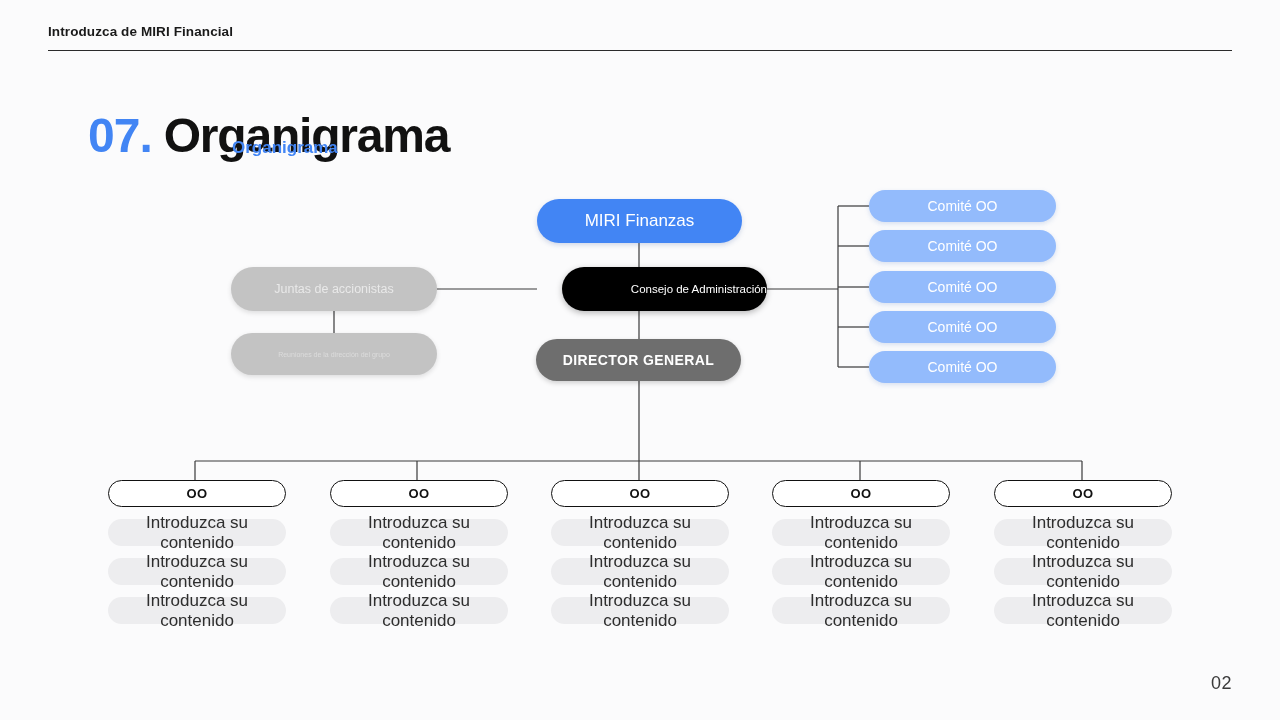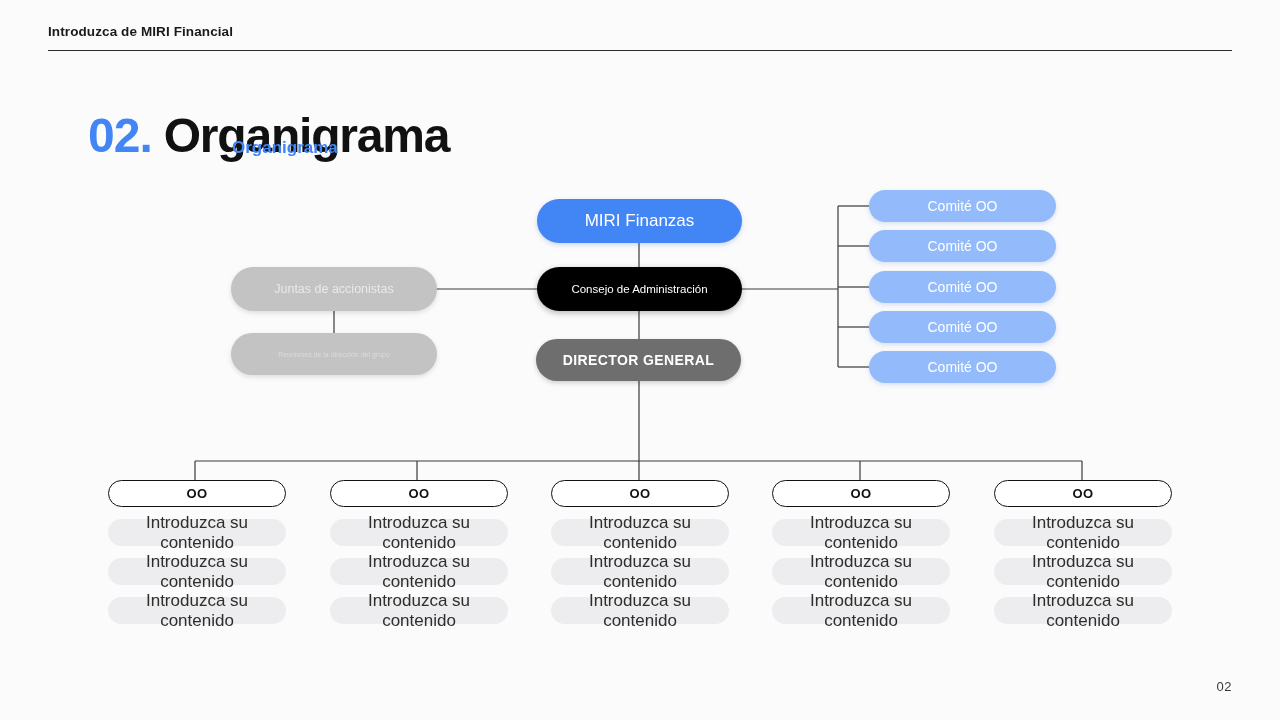--- a/index.html
+++ b/index.html
@@ -180,36 +180,36 @@
     justify-content: center;
     font-size: 17px;
     color: #2e2e2e;
   }
 
   
   .page-num {
     position: absolute;
     right: 48px;
     bottom: 26px;
-    font-size: 13px;
+    font-size: 18px;
     color: #3a3a3a;
     letter-spacing: 0.5px;
   }
 </style>
 </head>
 <body>
 
 <div class="slide-header">
   <div class="header-title">Introduzca de MIRI Financial</div>
 </div>
 <div class="header-rule"></div>
 
 <div class="title-block">
   <div class="title-row">
-    <span class="title-num">02.</span>
+    <span class="title-num">07.</span>
     <span class="title-main">Organigrama</span>
   </div>
 </div>
 <div class="title-ghost">Organigrama</div>
 
 <div class="chart">
 
   <svg class="lines" viewBox="0 0 1280 720" width="1280" height="720">
     <g stroke="#3a3a3a" stroke-width="1.2" fill="none">
 
@@ -239,21 +239,21 @@
       <line x1="639" y1="461" x2="639" y2="482"></line>
       <line x1="860" y1="461" x2="860" y2="482"></line>
       <line x1="1082" y1="461" x2="1082" y2="482"></line>
     </g>
   </svg>
 
   <div class="node pill-primary" style="left:537px; top:199px; width:205px; height:44px;">
     <span>MIRI Finanzas</span>
   </div>
 
-  <div class="node pill-dark" style="left:537px; top:267px; width:205px; height:44px;">
+  <div class="node pill-dark" style="left:562px; top:267px; width:205px; height:44px;justify-content:flex-end;">
     <span>Consejo de Administración</span>
   </div>
 
   <div class="node pill-mid" style="left:536px; top:339px; width:205px; height:42px;text-align:right;">
     <span>DIRECTOR GENERAL</span>
   </div>
 
   <div class="node pill-gray" style="left:231px; top:267px; width:206px; height:44px;">
     <span>Juntas de accionistas</span>
   </div>

